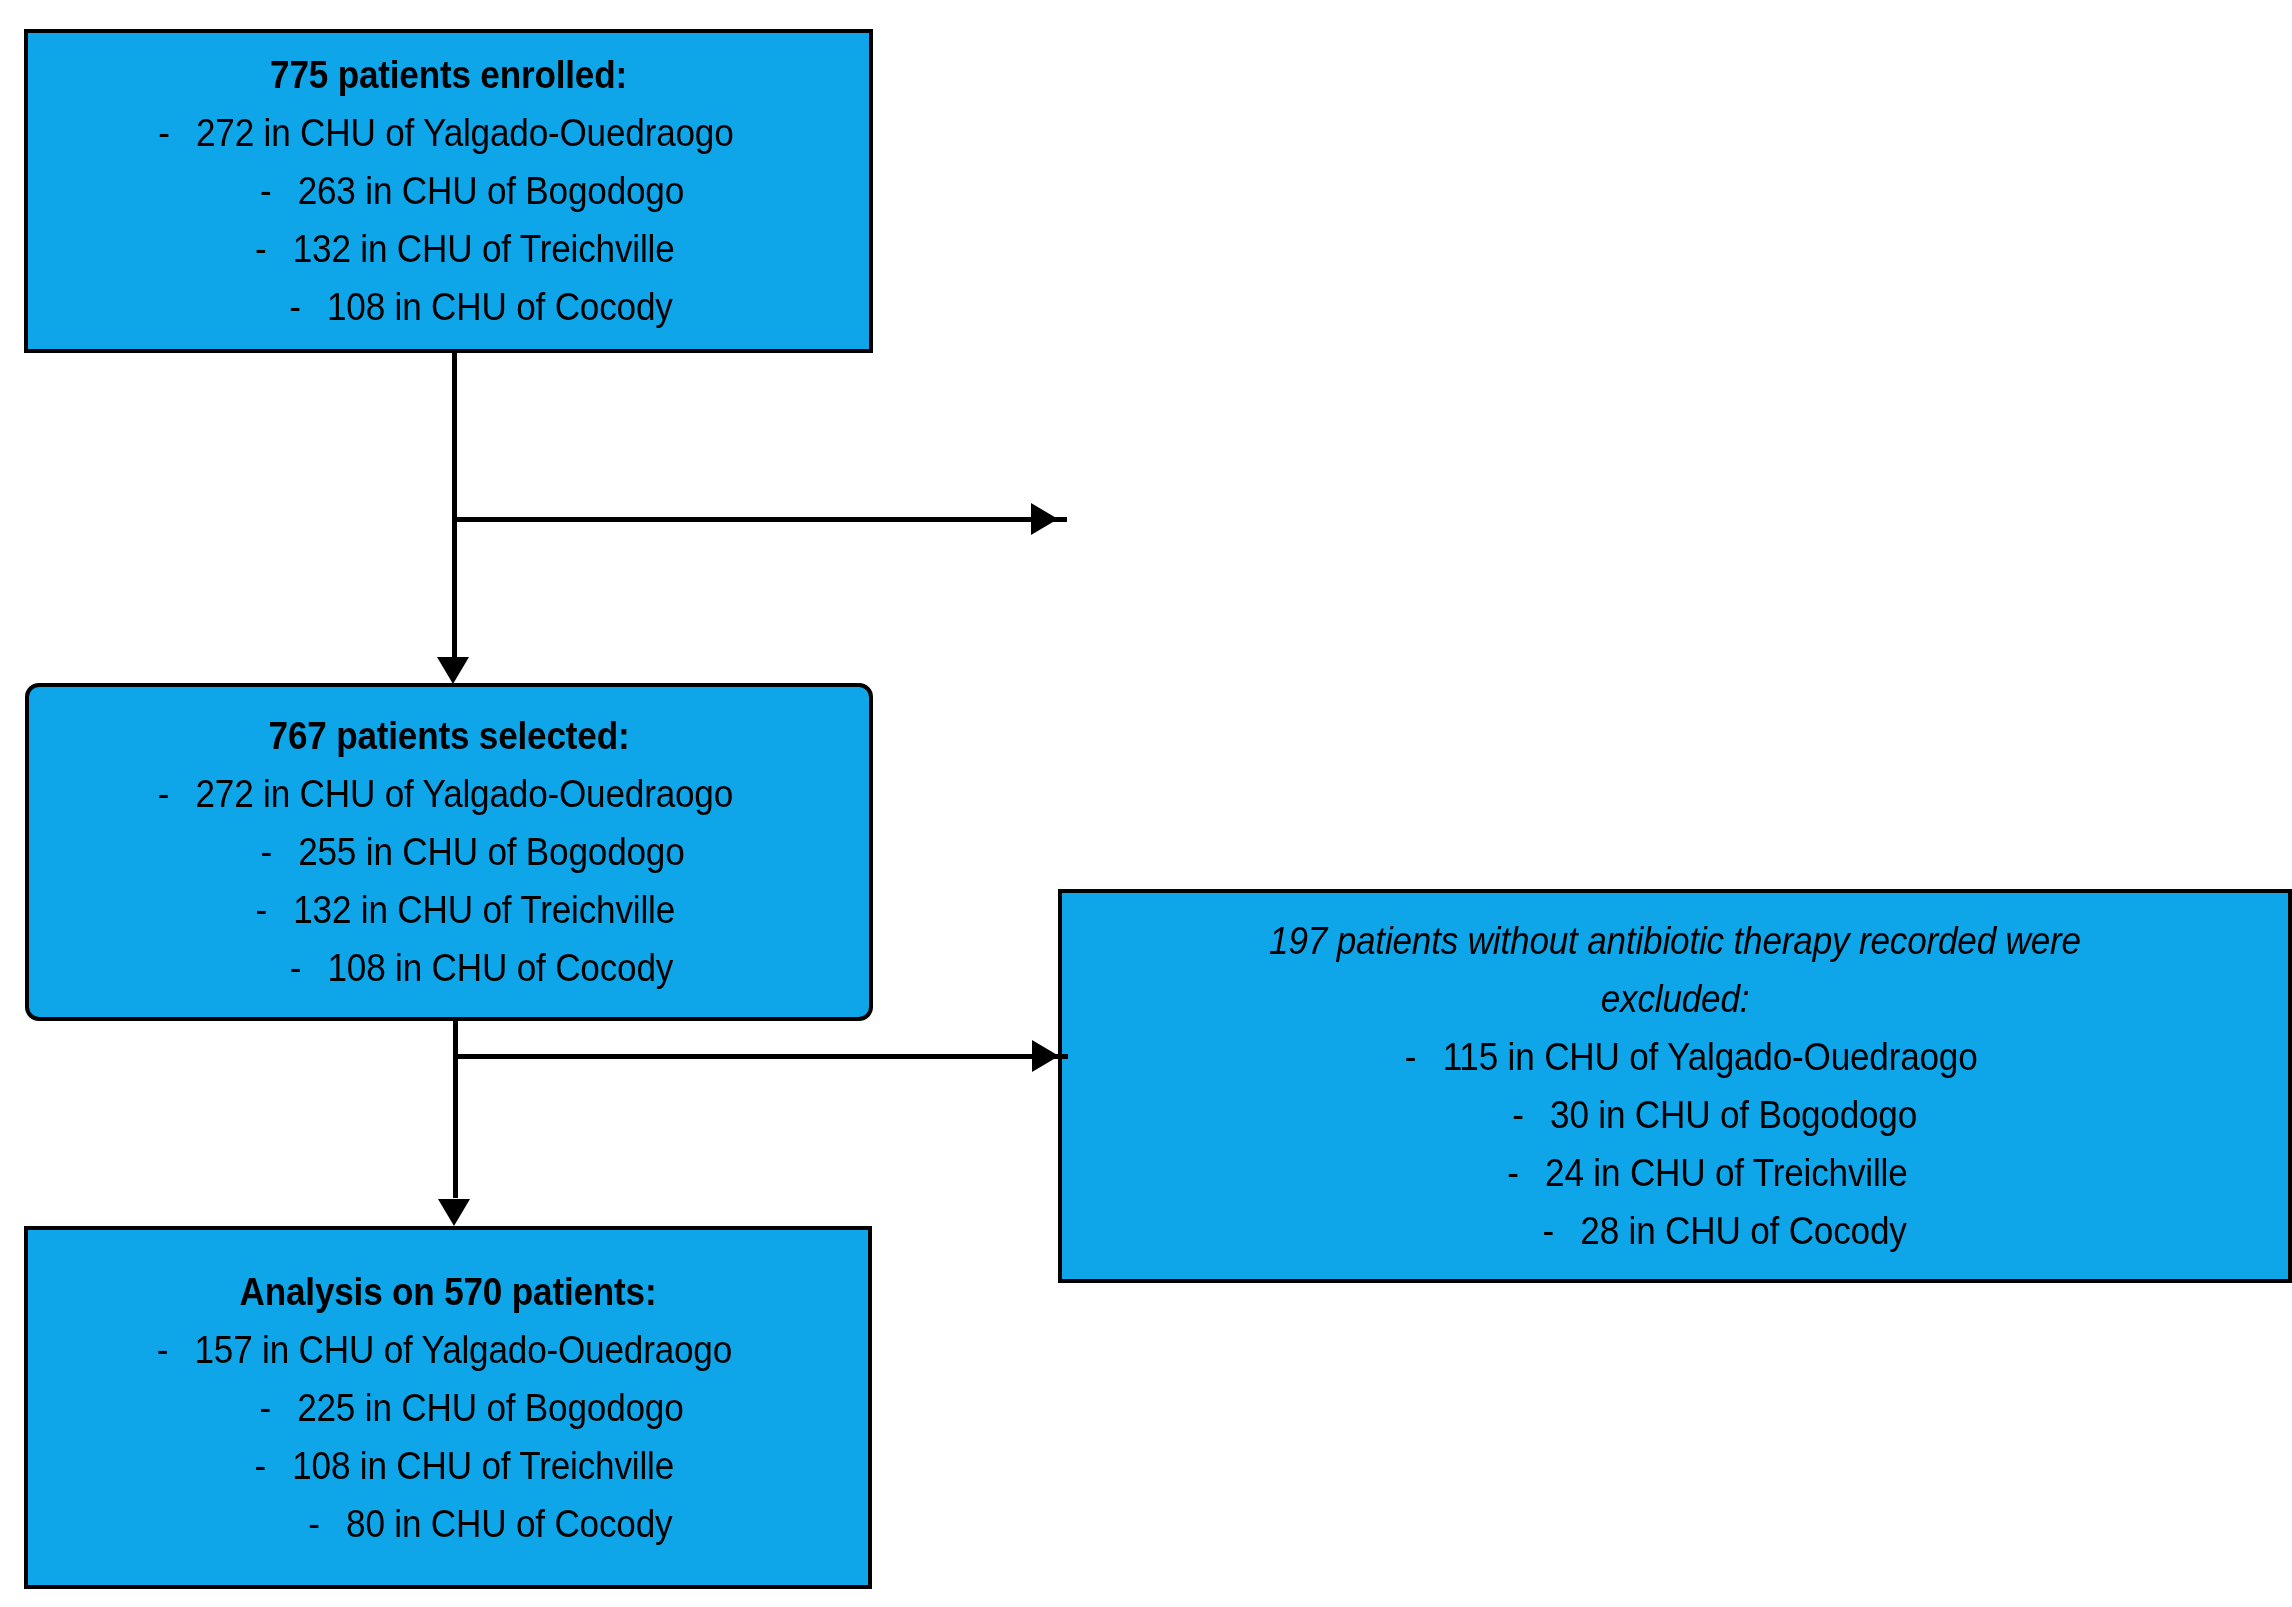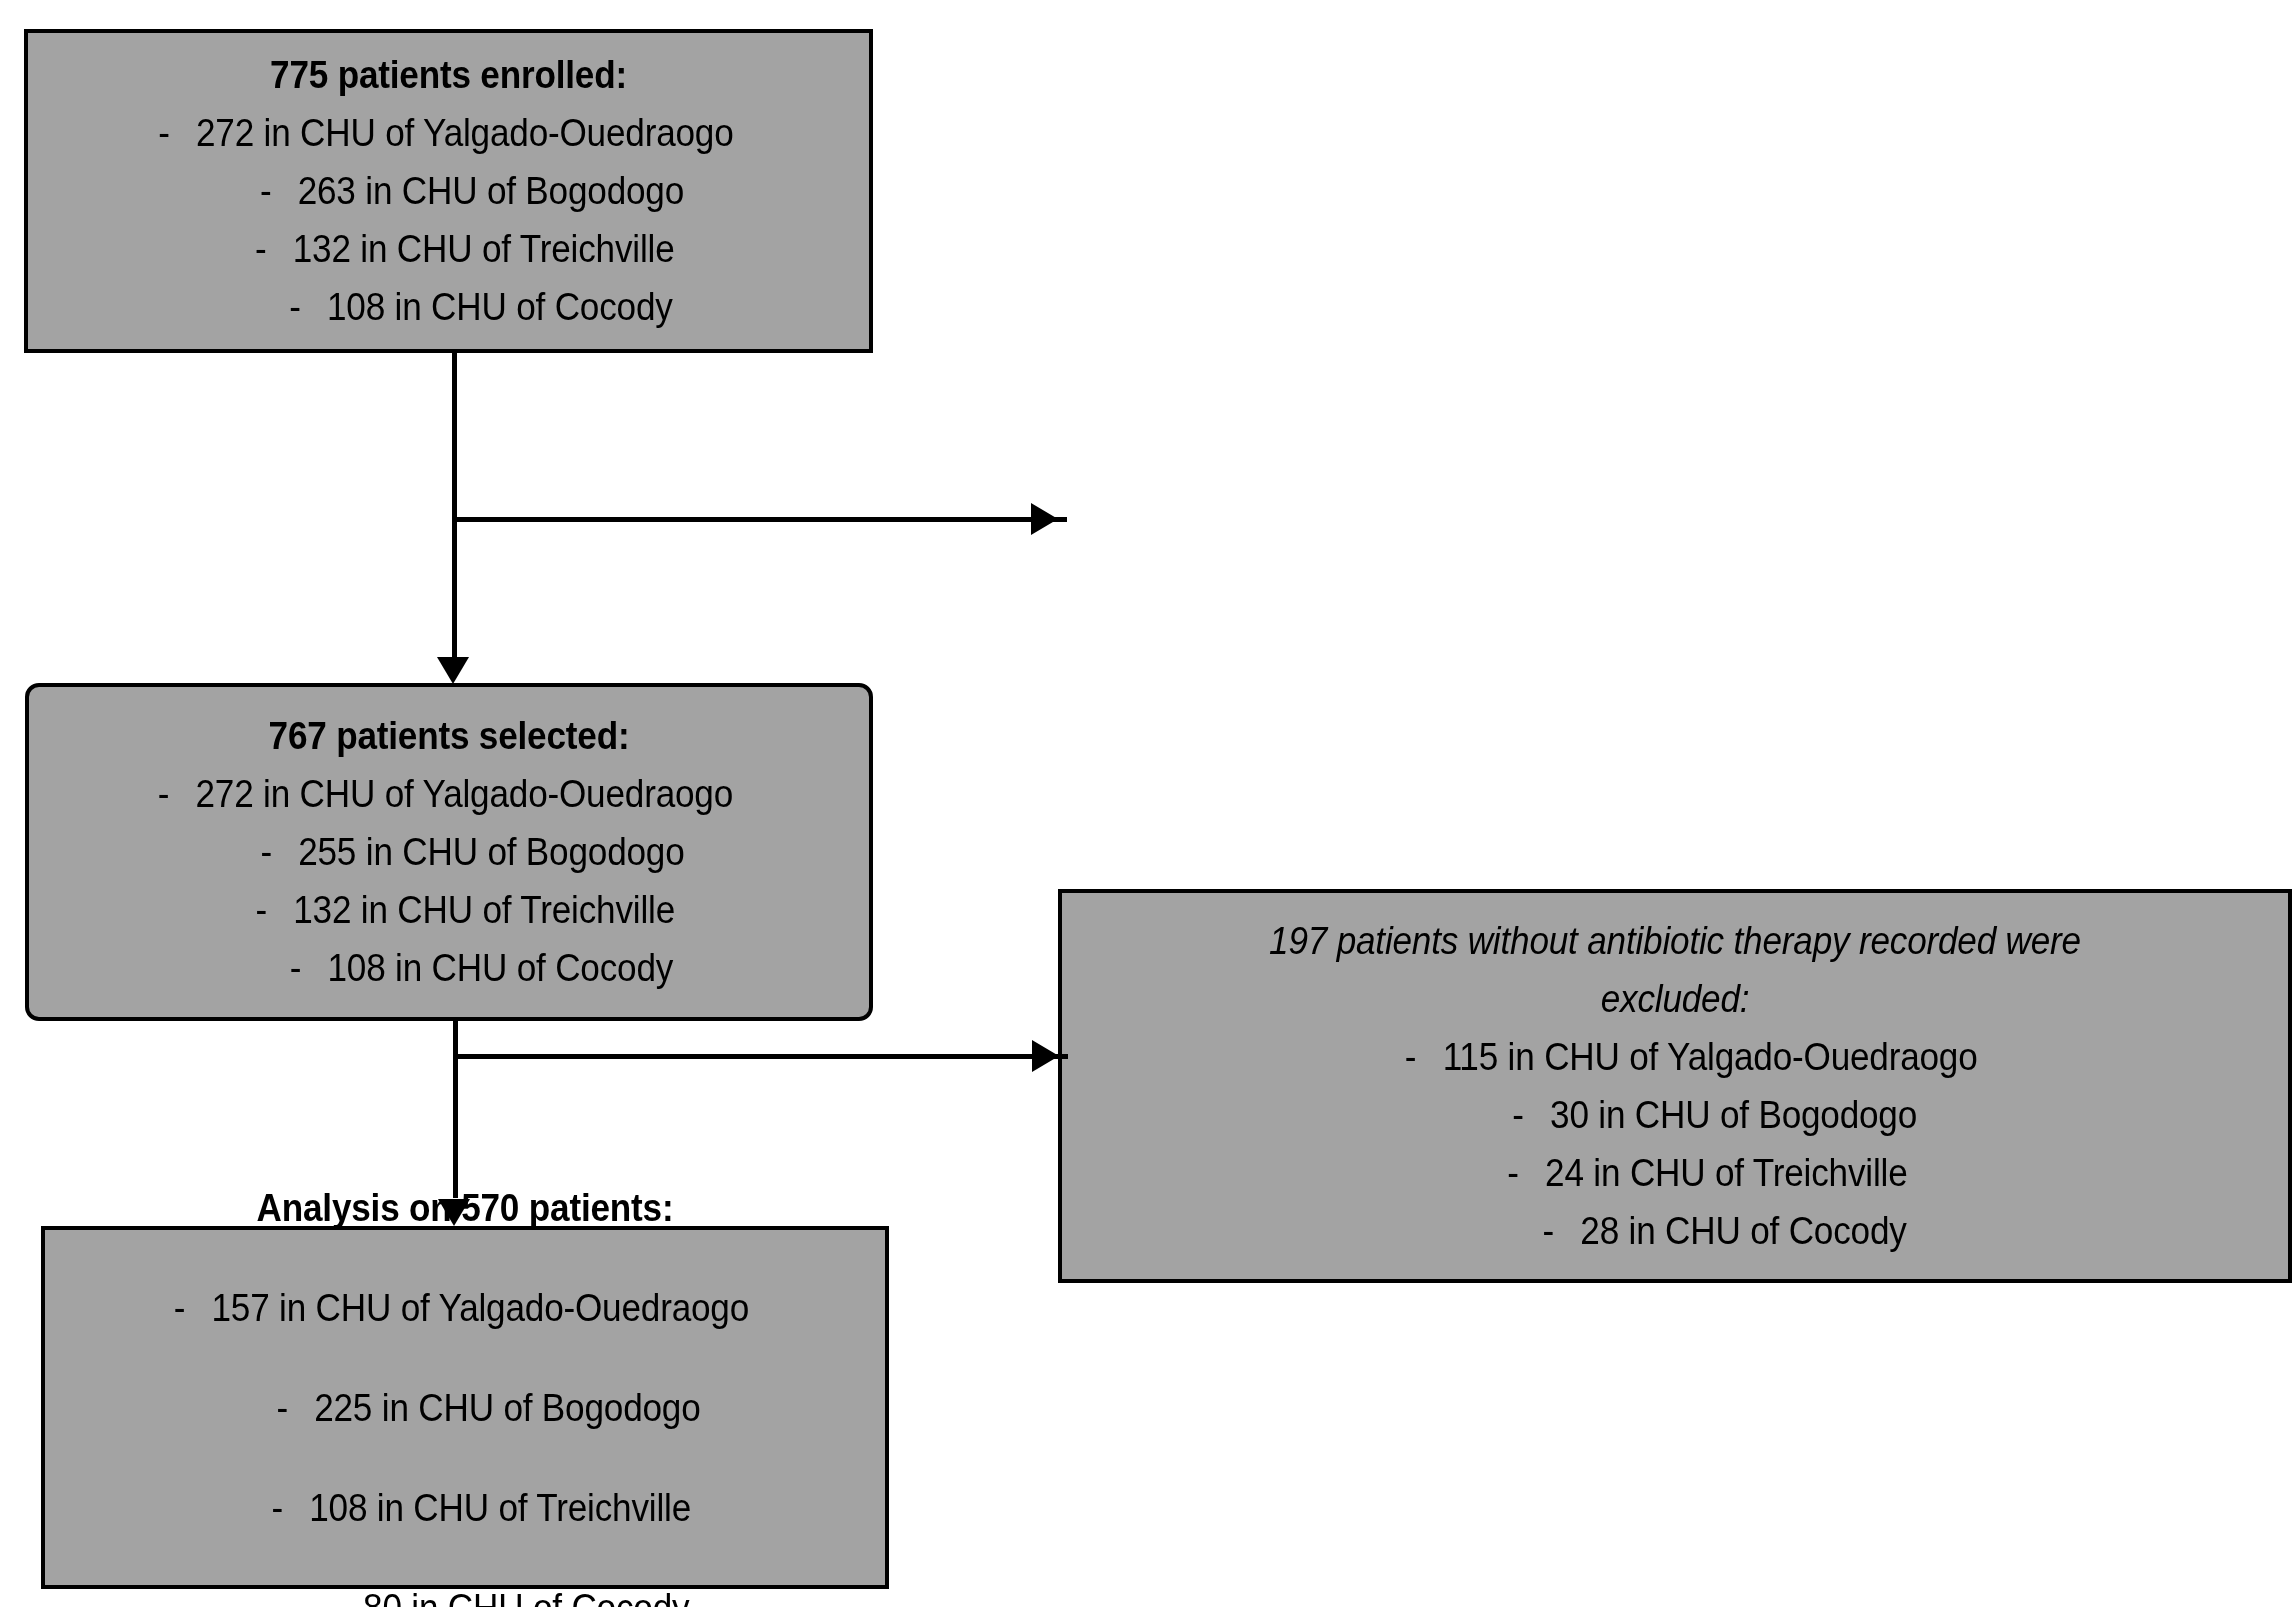--- a/index.html
+++ b/index.html
@@ -18,21 +18,21 @@
     height: 1607px;
     background: #ffffff;
     overflow: hidden;
   }
 
   
   .flowbox {
     position: absolute;
     box-sizing: border-box;
     border: 4.5px solid #000000;
-    background: #a3a3a3;
+    background: #0ea5e9;
     display: flex;
     flex-direction: column;
     align-items: center;
     justify-content: center;
     text-align: center;
   }
 
   .box-line {
     display: block;
     width: 100%;
@@ -65,21 +65,21 @@
   #box-excluded-1 {
     left: 1057px; top: 367px;  width: 1207px; height: 323px;
   }
   #box-selected {
     left: 25px;  top: 683px;  width: 848px;  height: 338px; border-radius: 14px;
   }
   #box-excluded-2 {
     left: 1058px; top: 889px;  width: 1234px; height: 394px;
   }
   #box-analysis {
-    left: 41px;  top: 1226px; width: 848px;  height: 363px; gap: 42px;
+    left: 24px;  top: 1226px; width: 848px;  height: 363px;
   }
 
   
   .vline {
     position: absolute;
     width: 4.5px;
     background: #000000;
   }
   .hline {
     position: absolute;

